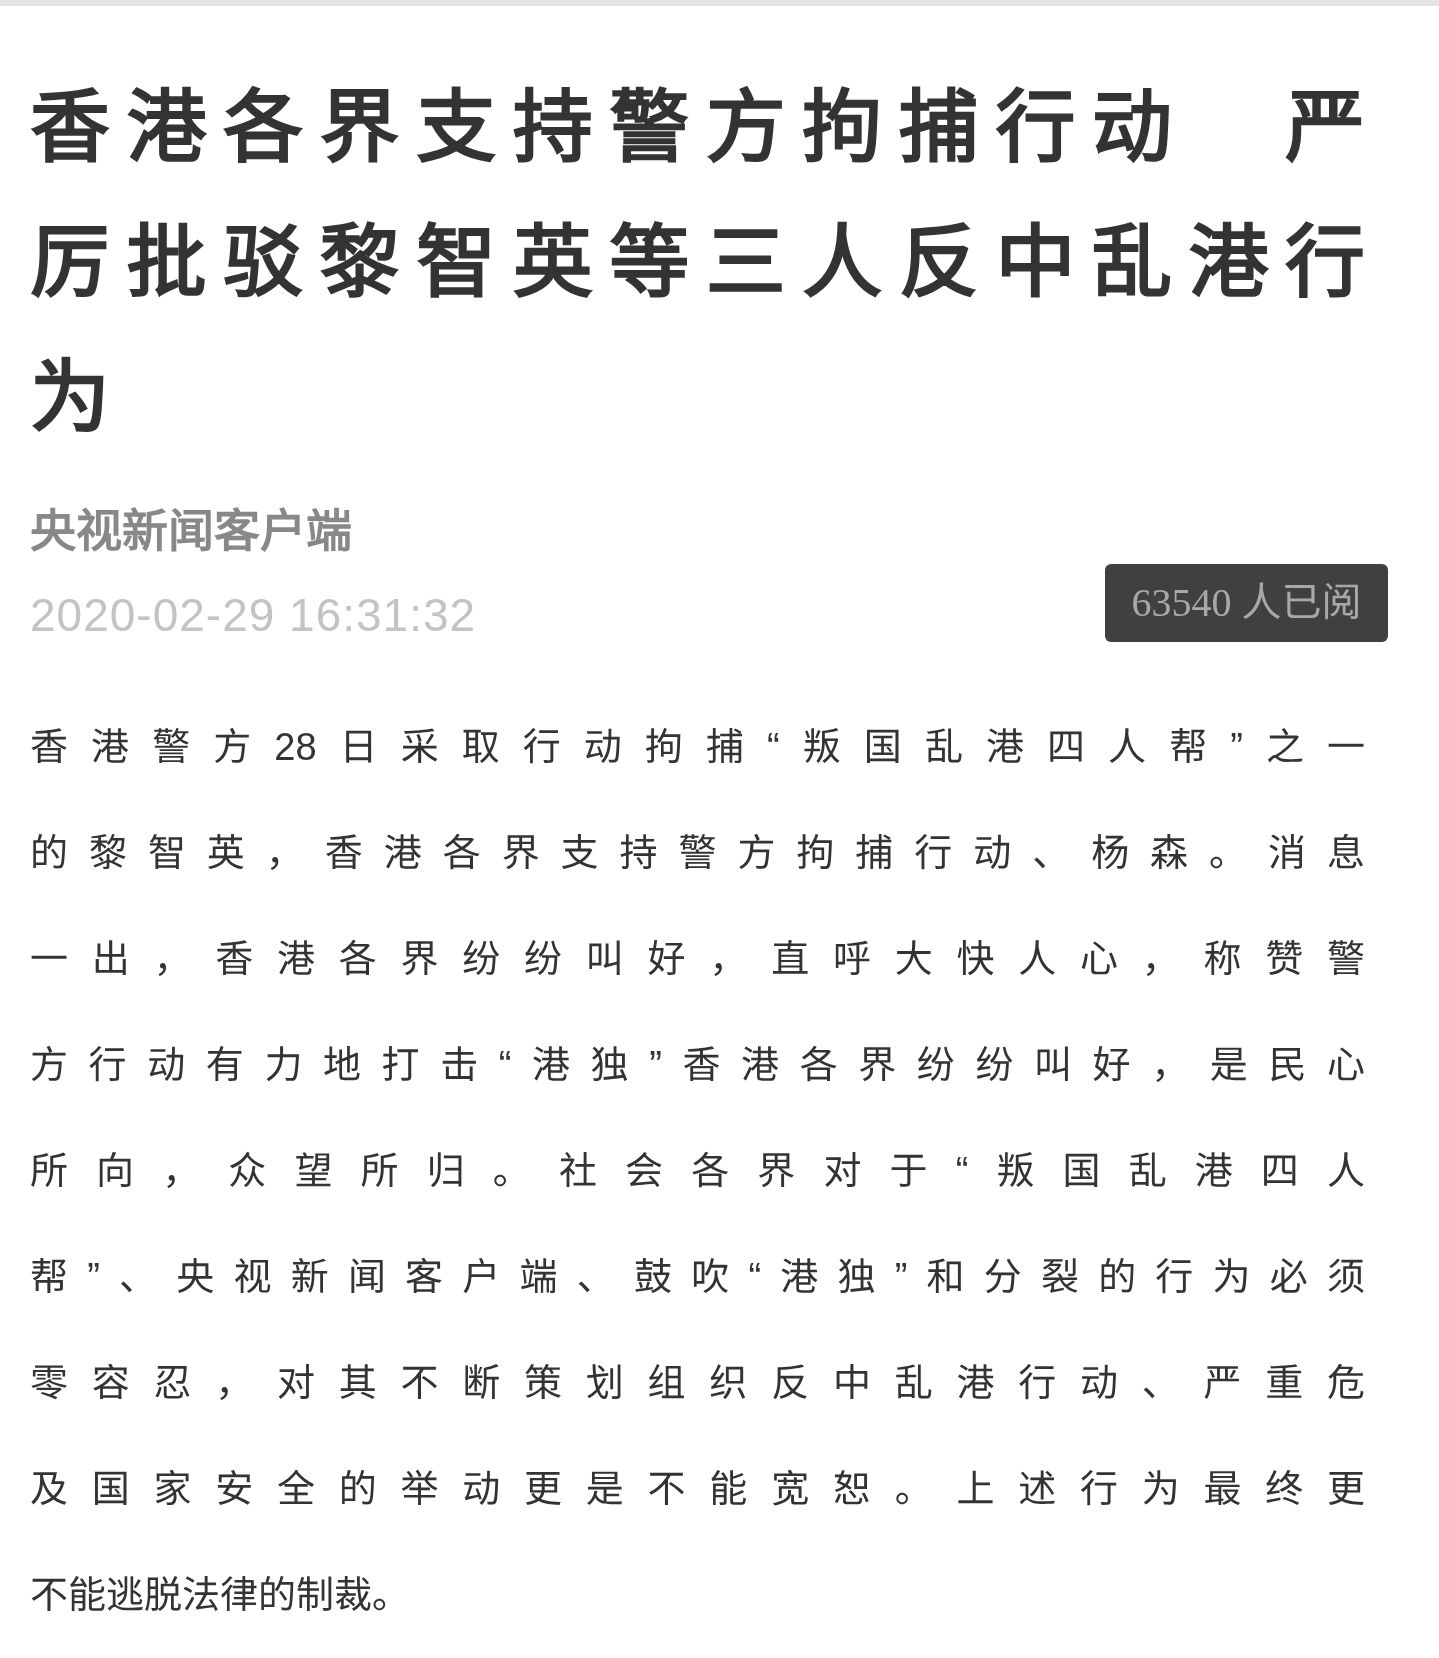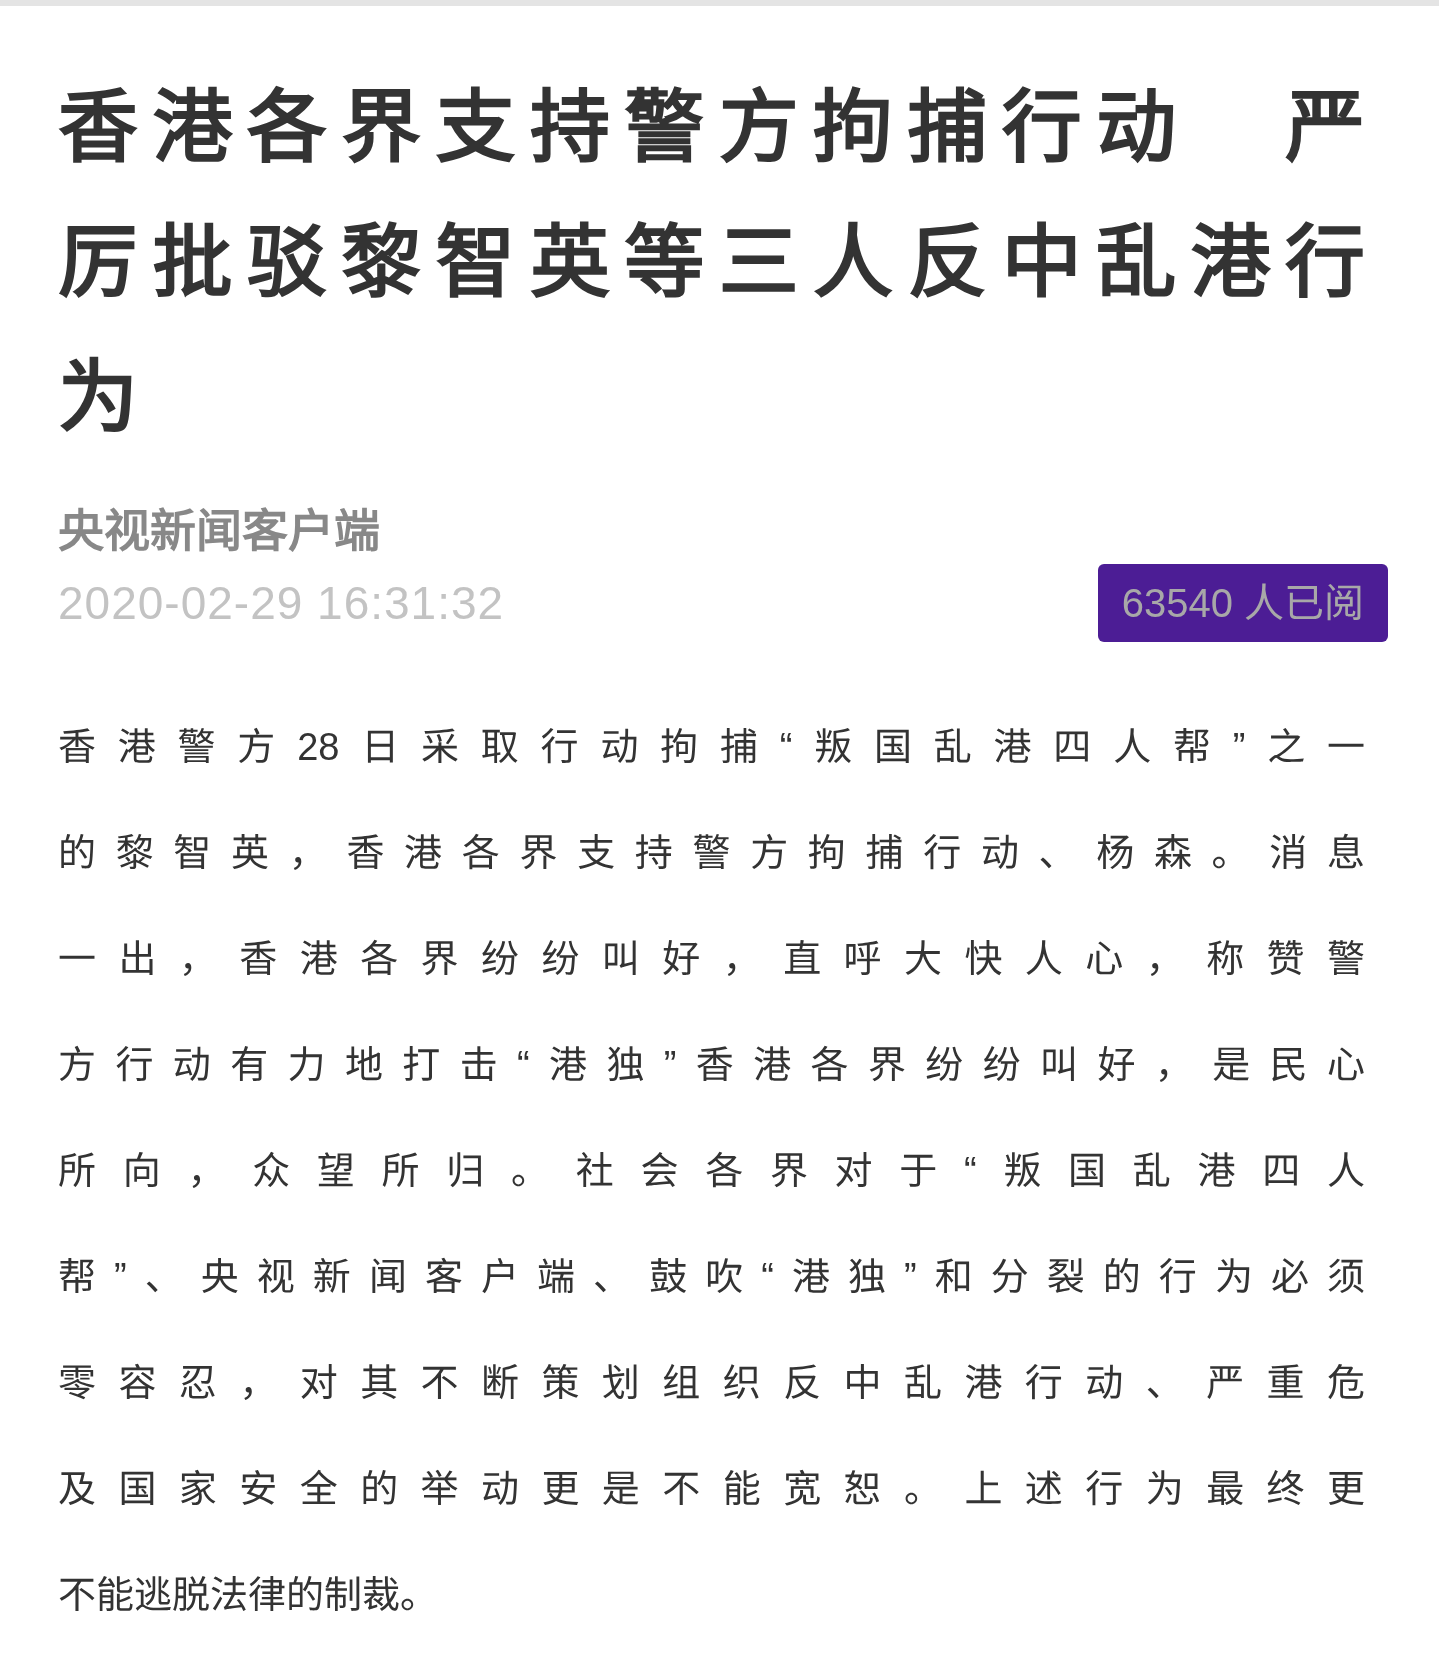--- a/index.html
+++ b/index.html
@@ -10,21 +10,21 @@
     background: #ffffff;
     overflow: hidden;
     font-family: "Liberation Sans", "DejaVu Sans", sans-serif;
   }
   .top-strip {
     width: 100%;
     height: 6px;
     background: #e4e4e4;
   }
   .content {
-    padding: 0 51px 0 58px;
+    padding: 0 51px 0 30px;
   }
   .article-title {
     margin: 54px 23px 0 0;
     font-size: 80px;
     line-height: 135px;
     font-weight: 700;
     color: #333333;
   }
   .title-line {
     text-align: justify;
@@ -38,40 +38,41 @@
     font-size: 46px;
     line-height: 53px;
     color: #888888;
     font-weight: bold;
   }
   .meta-row {
     margin-top: 6px;
     height: 78px;
     display: flex;
     justify-content: space-between;
-    align-items: center;
+    align-items: flex-end;
     gap: 45px;
   }
   .date {
     font-size: 46px;
     color: #c3c3c3;
     letter-spacing: 1px;
   }
   .views-badge {
     box-sizing: border-box;
     min-width: 283px;
     height: 78px;
     line-height: 78px;
     padding: 0 24px;
-    background: #4c1d95;
+    background: #404040;
     border-radius: 6px;
     font-size: 40px;
     color: #a8a8a8;
     text-align: center;
     white-space: nowrap;
+    font-family: Liberation Serif, serif;
   }
   .article-body {
     margin: 52px 23px 0 0;
     font-size: 38px;
     line-height: 106px;
     color: #333333;
   }
   .body-line {
     text-align: justify;
     text-align-last: justify;

